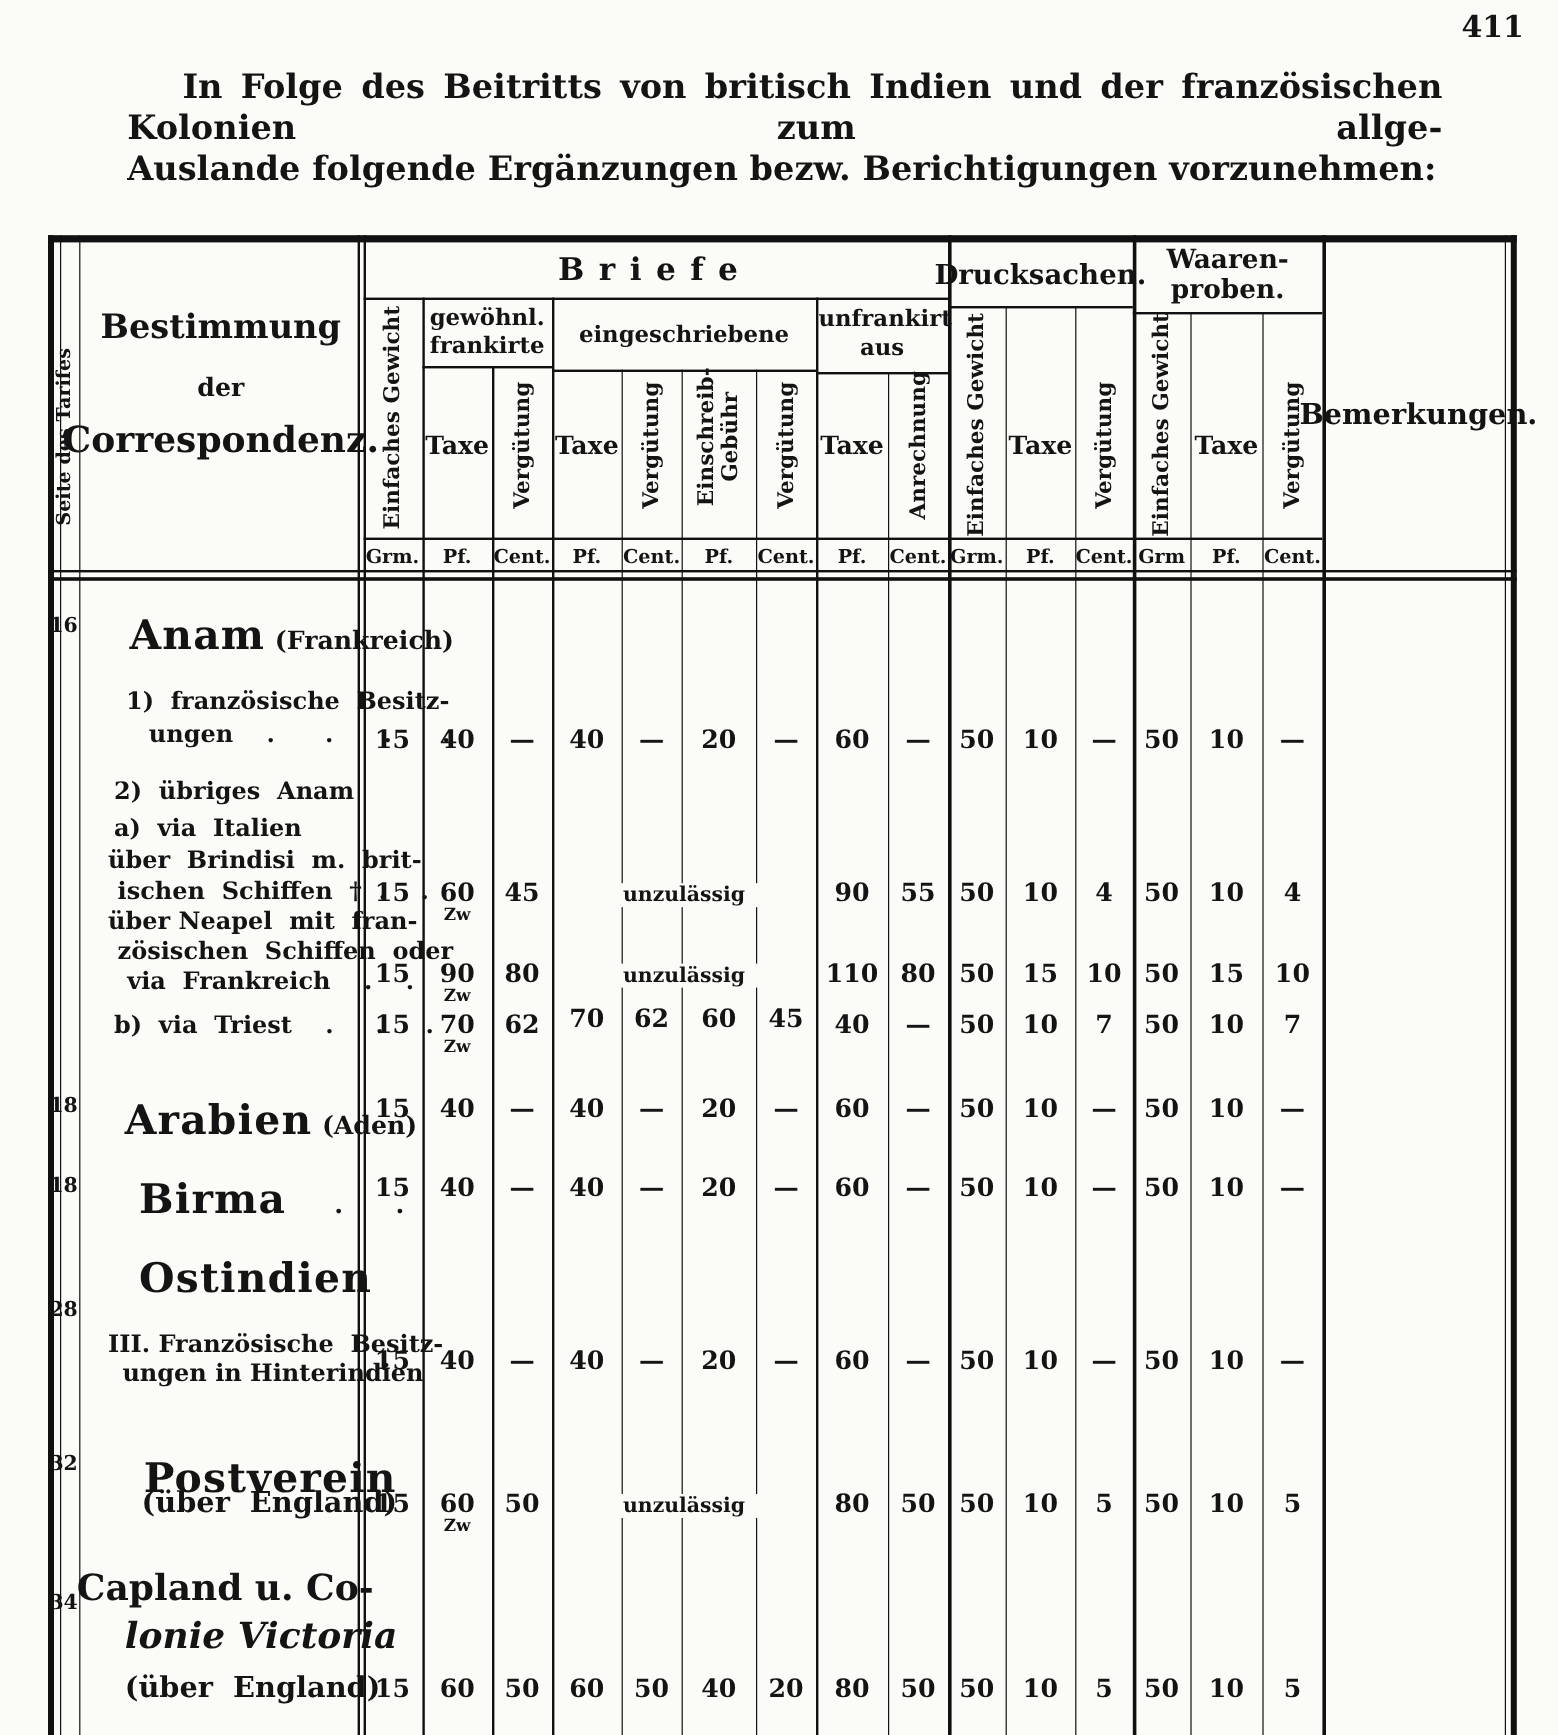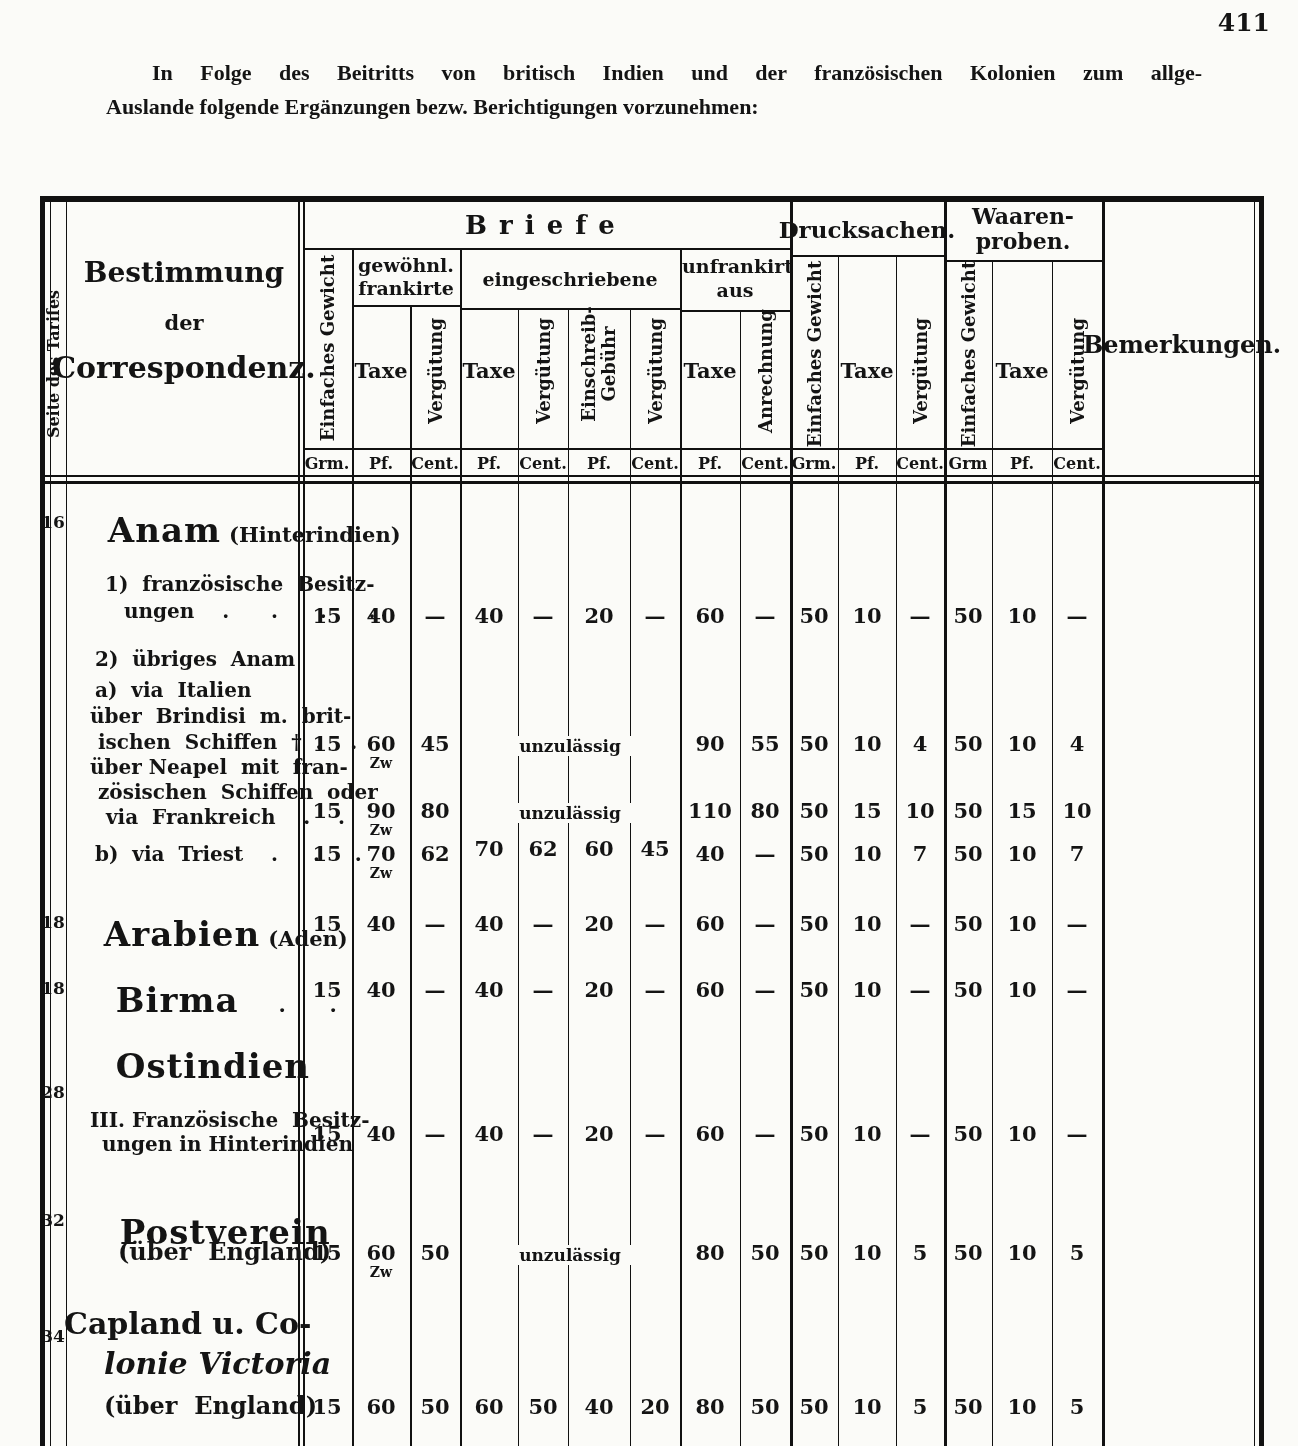--- a/index.html
+++ b/index.html
@@ -19,21 +19,21 @@
   
   .ghead{position:absolute;transform:translateX(-50%);text-align:center;}
   .rot{position:absolute;transform:translate(-50%,-50%) rotate(-90deg);white-space:nowrap;font-size:18px;text-align:center;}
   .rot span{display:block;line-height:20px;}
   .hlab{position:absolute;transform:translateX(-50%);font-size:21px;}
   .unit{position:absolute;transform:translateX(-50%);font-size:16px;white-space:nowrap;}
   .dest{position:absolute;font-size:20px;white-space:pre;line-height:24px;}
   .tarif{position:absolute;transform:translateX(-50%);font-size:17px;}
   .title{font-size:34px;letter-spacing:1px;}
   .note{font-size:21px;margin-left:8px;white-space:pre;}
-  .introline{line-height:34px;font-size:22px;font-family:Liberation Serif, serif;}
+  .introline{line-height:34px;font-size:28px;}
   .just{text-align:justify;text-align-last:justify;}
 </style>
 </head>
 <body>
 
 <div class="abs" style="right:28px;top:8px;font-size:25px;">411</div>
 
 <div class="abs" style="left:106px;top:56px;width:1096px;">
   <div class="introline just" style="text-indent:46px;">In Folge des Beitritts von britisch Indien und der französischen Kolonien zum allge-</div>
   <div class="introline">Auslande folgende Ergänzungen bezw. Berichtigungen vorzunehmen:</div>
@@ -122,21 +122,21 @@
   <div class="unit" style="left:725px;top:258px;">Cent.</div>
   <div class="unit" style="left:774px;top:258px;">Grm.</div>
   <div class="unit" style="left:827px;top:258px;">Pf.</div>
   <div class="unit" style="left:880px;top:258px;">Cent.</div>
   <div class="unit" style="left:928px;top:258px;">Grm</div>
   <div class="unit" style="left:982px;top:258px;">Pf.</div>
   <div class="unit" style="left:1037px;top:258px;">Cent.</div>
 
   <div class="tarif" style="left:13px;top:316px;">16</div>
   <div class="dest" style="left:40px;top:298px;">
-    <span class="title">Anam</span><span class="note">(Hinterindien)</span>
+    <span class="title">Anam</span><span class="note">(Frankreich)</span>
   </div>
 
   <div class="dest" style="left:65px;top:376px;">1)  französische  Besitz-</div>
   <div class="dest" style="left:84px;top:403px;">ungen    .      .      .      .</div>
   <div class="num" style="left:287px;top:407px;">15</div>
   <div class="num" style="left:341px;top:407px;">40</div>
   <div class="num" style="left:395px;top:407px;">—</div>
   <div class="num" style="left:449px;top:407px;">40</div>
   <div class="num" style="left:503px;top:407px;">—</div>
   <div class="num" style="left:559px;top:407px;">20</div>

